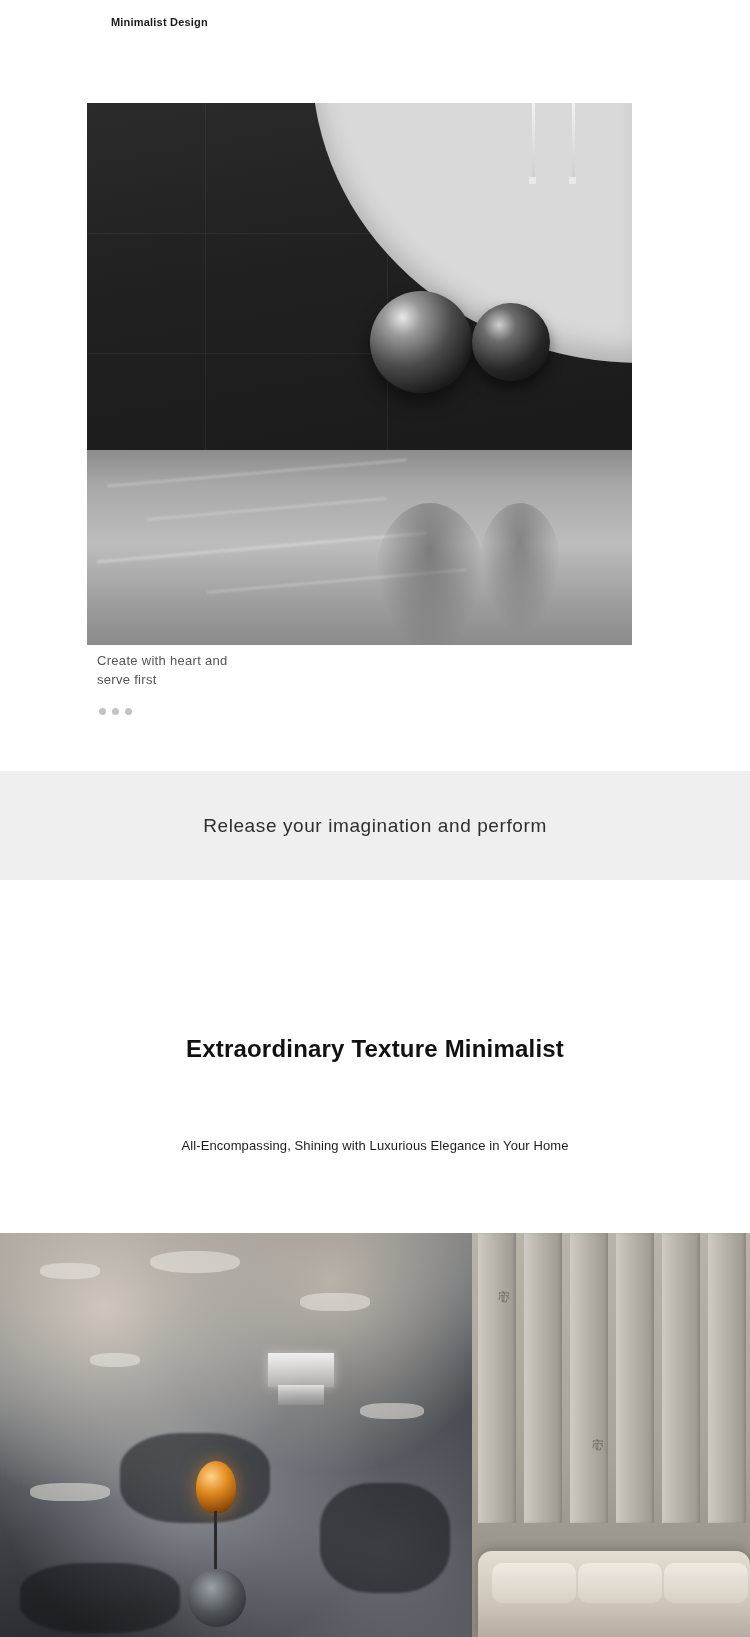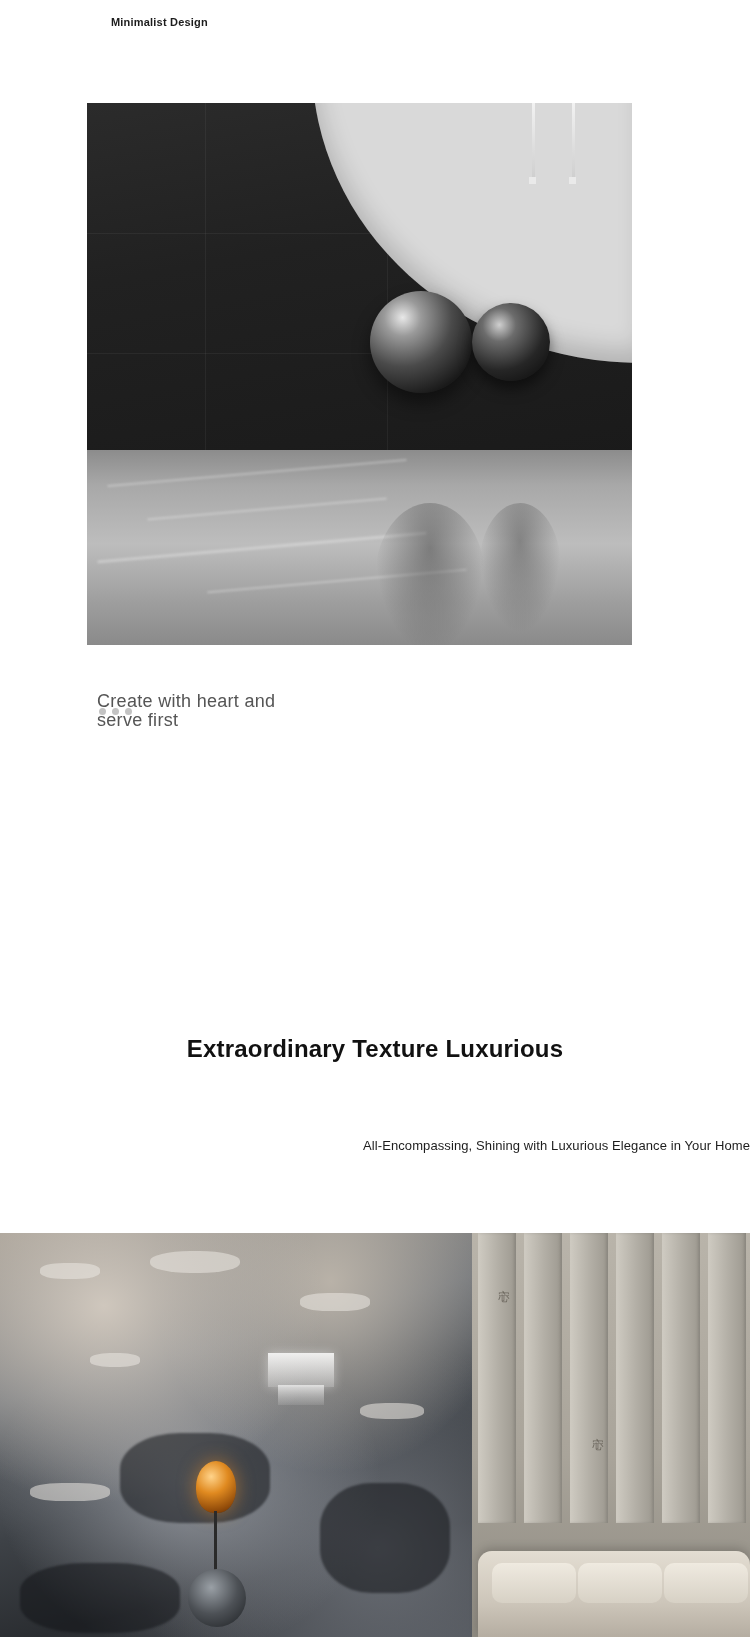--- a/index.html
+++ b/index.html
@@ -126,23 +126,23 @@
     width:78px; height:78px;
     border-radius:50%;
     background:
       radial-gradient(circle at 35% 28%, #cfcfcf 0%, #6c6c6c 22%, #262626 60%, #080808 100%);
     box-shadow:0 8px 14px rgba(0,0,0,0.5);
   }
 
   
   .caption {
     position:absolute;
-    left:97px; top:692px;
+    left:97px; top:651px;
     width:300px;
-    font-size:18px;
+    font-size:13px;
     line-height:19px;
     color:#555;
     letter-spacing:0.3px;
   }
   .dots {
     position:absolute;
     left:99px; top:708px;
     display:flex; gap:6px;
   }
   .dots i {
@@ -180,21 +180,21 @@
     left:0; top:1108px; width:750px;
     text-align:center;
     font-size:12px;
     font-weight:bold;
     color:#1d1d1d;
     letter-spacing:0.1px;
   }
   .sub2 {
     position:absolute;
     left:0; top:1138px; width:750px;
-    text-align:right;
+    text-align:center;
     font-size:13px;
     color:#1d1d1d;
     letter-spacing:0.1px;
   }
 
   
   .bottom {
     position:absolute;
     left:0; top:1233px;
     width:750px; height:404px;
@@ -342,22 +342,25 @@
 
   <div class="caption" style="white-space:pre-line;">Create with heart and
 serve first</div>
 
   <div class="dots">
     <i></i>
     <i></i>
     <i></i>
   </div>
 
-
-  <div class="section2-title">Extraordinary Texture Luxurious</div>
+  <div class="band">
+    <span>Release your imagination and perform</span>
+  </div>
+
+  <div class="section2-title">Extraordinary Texture Minimalist</div>
   <div class="sub2">All-Encompassing, Shining with Luxurious Elegance in Your Home</div>
 
   <div class="bottom">
     <div class="stone">
       <div class="flake" style="left:40px;top:30px;width:60px;height:16px;border-radius:40%;"></div>
       <div class="flake" style="left:150px;top:18px;width:90px;height:22px;border-radius:45%;"></div>
       <div class="flake" style="left:300px;top:60px;width:70px;height:18px;border-radius:40%;"></div>
       <div class="flake" style="left:90px;top:120px;width:50px;height:14px;border-radius:40%;"></div>
       <div class="flake" style="left:360px;top:170px;width:64px;height:16px;border-radius:40%;"></div>
       <div class="flake" style="left:30px;top:250px;width:80px;height:18px;border-radius:40%;"></div>

